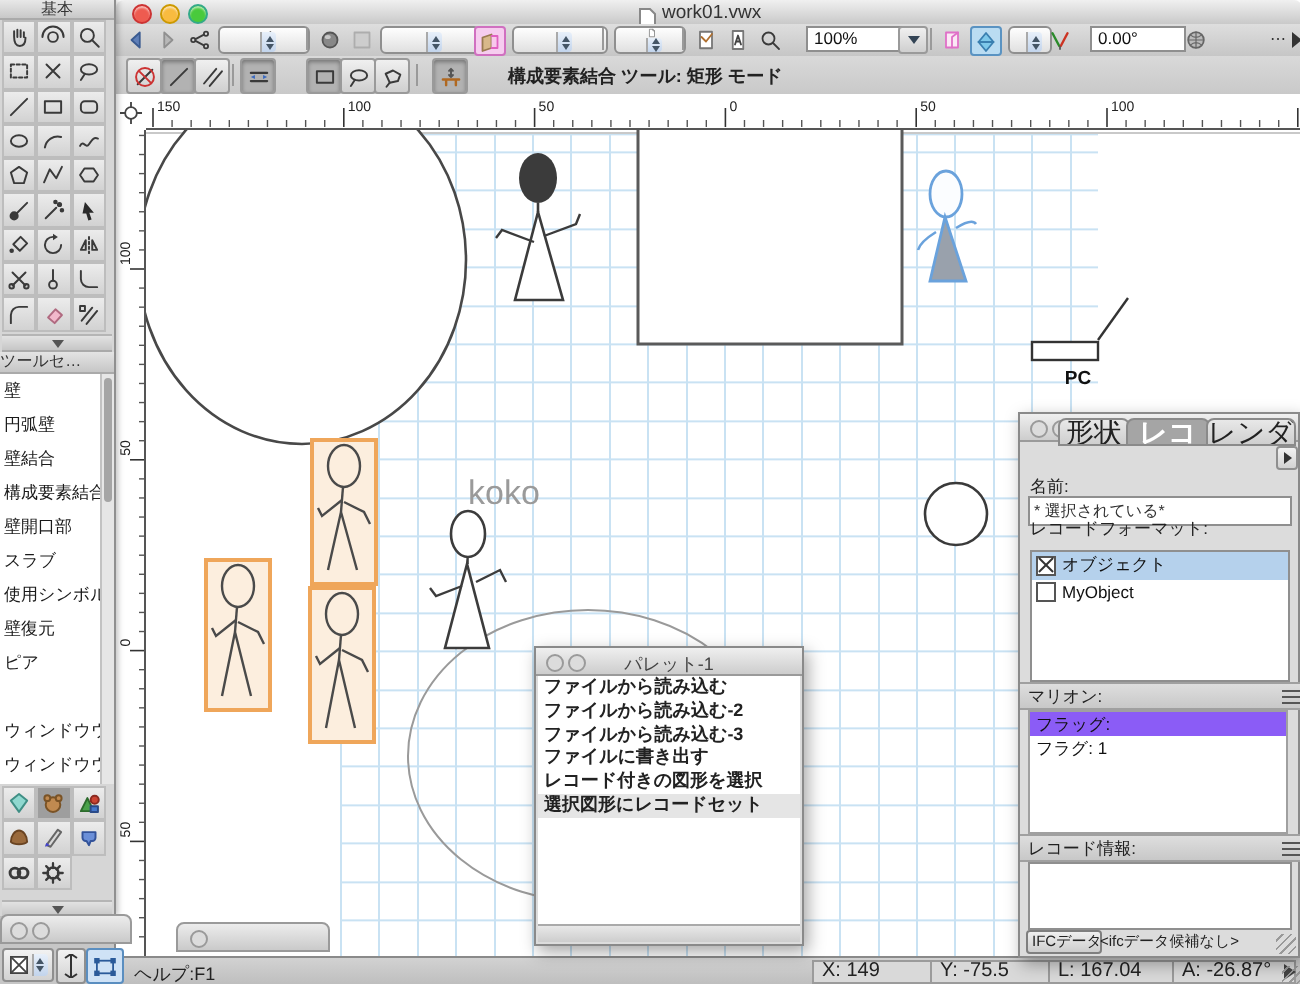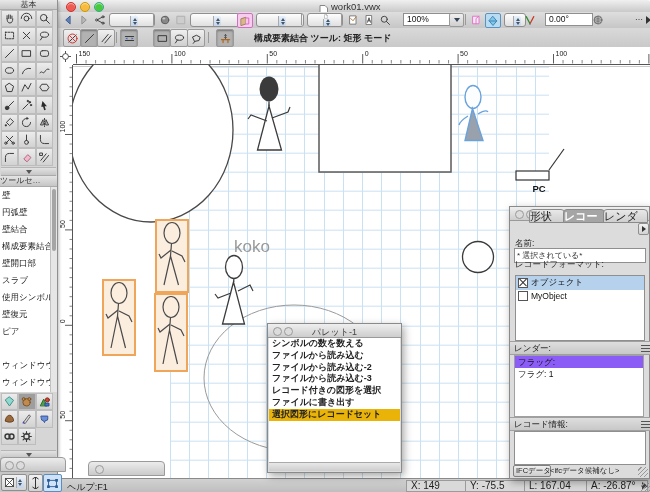--- a/index.html
+++ b/index.html
@@ -56,33 +56,33 @@
   .ts-scroll{position:absolute;right:0;top:187px;width:6px;height:205px;background:#e6e6e6;border-left:1px solid #c2c2c2;}
   .ts-thumb{position:absolute;left:0.5px;top:2px;width:4px;height:62px;background:#a5a5a5;border-radius:2px;}
   .bottomgrid{position:absolute;left:1px;top:393px;width:55px;display:flex;flex-wrap:wrap;}
   
   .float{position:absolute;background:#dcdcdc;border:1px solid #8a8a8a;box-shadow:2px 3px 8px rgba(0,0,0,.35);}
   .ptitle{height:13px;background:linear-gradient(#efefef,#cdcdcd);border-bottom:1px solid #9a9a9a;position:relative;}
   .ptitle .tc{position:absolute;top:2.5px;width:7px;height:7px;border-radius:50%;background:#dcdcdc;border:1px solid #9a9a9a;}
   .ptitle .tt{position:absolute;top:1.5px;left:0;width:100%;text-align:center;font-size:9px;color:#444;}
   .p1list{position:absolute;left:1px;top:14px;right:1px;bottom:9px;background:#fff;}
   .p1row{height:11.8px;line-height:11.8px;font-size:9px;font-weight:700;color:#222;padding-left:3px;white-space:nowrap;overflow:hidden;}
-  .p1row.sel{background:#eab308;font-family:Liberation Serif, serif;}
+  .p1row.sel{background:#e5e5e5;font-family:Liberation Serif, serif;}
   .p1bottom{position:absolute;left:1px;bottom:1px;right:1px;height:8px;background:linear-gradient(#e8e8e8,#cdcdcd);border-top:1px solid #aaa;}
   
   .dp-label{position:absolute;font-size:8.5px;color:#222;white-space:nowrap;}
   .dp-field{position:absolute;background:#fff;border:1px solid #8f8f8f;font-size:8px;color:#333;padding:1px 2px;overflow:hidden;white-space:nowrap;}
   .dp-list{position:absolute;background:#fff;border:1px solid #8f8f8f;overflow:hidden;}
   .dprow{height:13.5px;display:flex;align-items:center;font-size:8.5px;color:#111;padding-left:2px;white-space:nowrap;}
   .dprow.sel{background:#b5d1ec;}
   .dpheader{position:absolute;background:linear-gradient(#dedede,#c8c8c8);border-top:1px solid #a0a0a0;border-bottom:1px solid #a0a0a0;font-size:8.5px;color:#222;line-height:12px;padding-left:4px;}
   .hamb{position:absolute;right:3px;top:3px;width:9px;height:7px;background:repeating-linear-gradient(#555 0 1px,transparent 1px 3px);}
   .fldrow{height:12px;line-height:12px;font-size:8.5px;color:#111;padding-left:3px;white-space:nowrap;}
   .fldrow.sel{background:#8b5cf6;}
-  .tab{position:absolute;top:2px;height:12px;border:1px solid #8a8a8a;border-radius:4px 4px 0 0;background:linear-gradient(#e8e8e8,#cfcfcf);font-size:11px;color:#222;line-height:12px;overflow:hidden;}
+  .tab{position:absolute;top:2px;height:12px;border:1px solid #8a8a8a;border-radius:4px 4px 0 0;background:linear-gradient(#e8e8e8,#cfcfcf);font-size:14px;color:#222;text-align:center;line-height:12px;overflow:hidden;}
   .tab.sel{background:#a5a5a5;color:#fff;font-weight:700;}
   .cbox{width:8px;height:8px;border:1px solid #555;background:#fff;margin-right:3px;flex:0 0 auto;position:relative;}
   .cbox.x::before,.cbox.x::after{content:"";position:absolute;left:-1px;top:3px;width:10px;height:1px;background:#333;}
   .cbox.x::before{transform:rotate(45deg);} .cbox.x::after{transform:rotate(-45deg);}
   .ifcbtn{position:absolute;font-size:7.5px;color:#222;background:linear-gradient(#efefef,#cdcdcd);border:1px solid #7f7f7f;border-radius:2px;line-height:9px;padding:0 2px;white-space:nowrap;overflow:hidden;}
   
   .minibar{position:absolute;height:13px;background:linear-gradient(#ececec,#cacaca);border:1px solid #9a9a9a;border-radius:4px 4px 0 0;}
   .minibar .tc{position:absolute;top:2.5px;width:7px;height:7px;border-radius:50%;background:#dcdcdc;border:1px solid #9a9a9a;}
   .mini-ctrl{position:absolute;background:linear-gradient(#f2f2f2,#d2d2d2);border:1px solid #8f8f8f;border-radius:2px;display:flex;align-items:center;justify-content:center;}
 </style>
@@ -743,26 +743,25 @@
       </svg>
   </div>
 
   <div class="float" style="left:267px;top:323px;width:133px;height:148px">
     <div class="ptitle">
       <span class="tc" style="left:5px"></span>
       <span class="tc" style="left:16px"></span>
       <span class="tt">パレット-1</span>
     </div>
     <div class="p1list" id="p1list">
-        <div class="p1row">シンボルの数を数える</div>
         <div class="p1row">ファイルから読み込む</div>
         <div class="p1row">ファイルから読み込む-2</div>
         <div class="p1row">ファイルから読み込む-3</div>
+        <div class="p1row">ファイルに書き出す</div>
         <div class="p1row">レコード付きの図形を選択</div>
-        <div class="p1row">ファイルに書き出す</div>
         <div class="p1row sel">選択図形にレコードセット</div>
       </div>
     <div class="p1bottom"></div>
   </div>
 
   <div class="float" style="left:509px;top:206px;width:139px;height:271px">
     <div class="ptitle">
       <span class="tc" style="left:5px"></span>
       <span class="tc" style="left:16px"></span>
       <span class="tt">データ</span>
@@ -782,21 +781,21 @@
         <div class="dprow sel">
           <span class="cbox x"></span>
           <span>オブジェクト</span>
         </div>
         <div class="dprow">
           <span class="cbox"></span>
           <span>MyObject</span>
         </div>
       </div>
     <div class="dpheader" style="left:0;top:134px;width:100%;height:12px">
-      <span>レンダー:</span><span class="hamb"></span>
+      <span>マリオン:</span><span class="hamb"></span>
     </div>
     <div class="dp-list" style="left:4px;top:148px;width:128px;height:60px;border-color:#a0a0a0" id="fieldlist">
         <div class="fldrow sel">フラッグ:</div>
         <div class="fldrow">フラグ: 1</div>
       </div>
     <div class="dpheader" style="left:0;top:210px;width:100%;height:12px">
       <span>レコード情報:</span><span class="hamb"></span>
     </div>
     <div class="dp-field" style="left:4px;top:224px;width:126px;height:30px"></div>
     <div class="ifcbtn" style="left:3px;top:258px;width:32px;height:10px">IFCデータ...</div>

